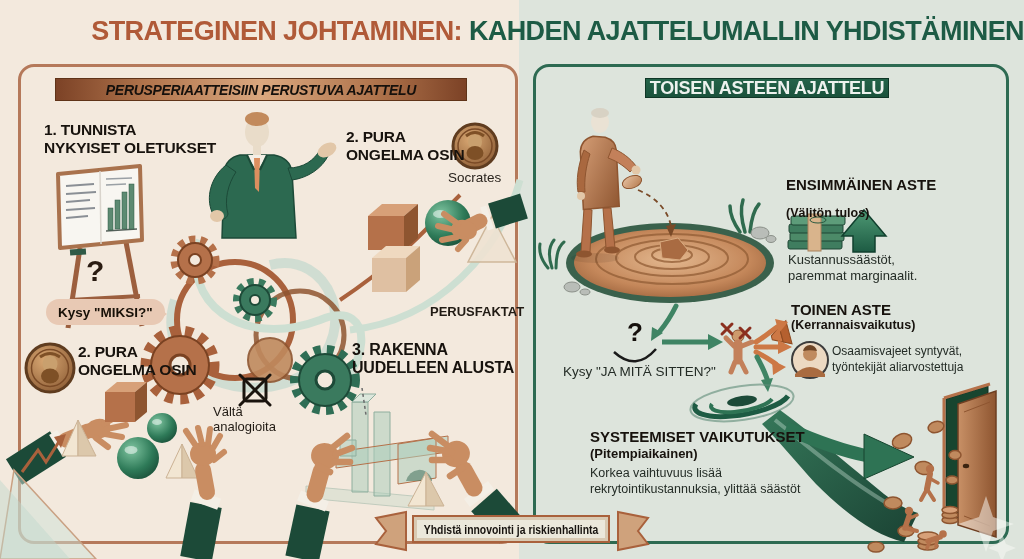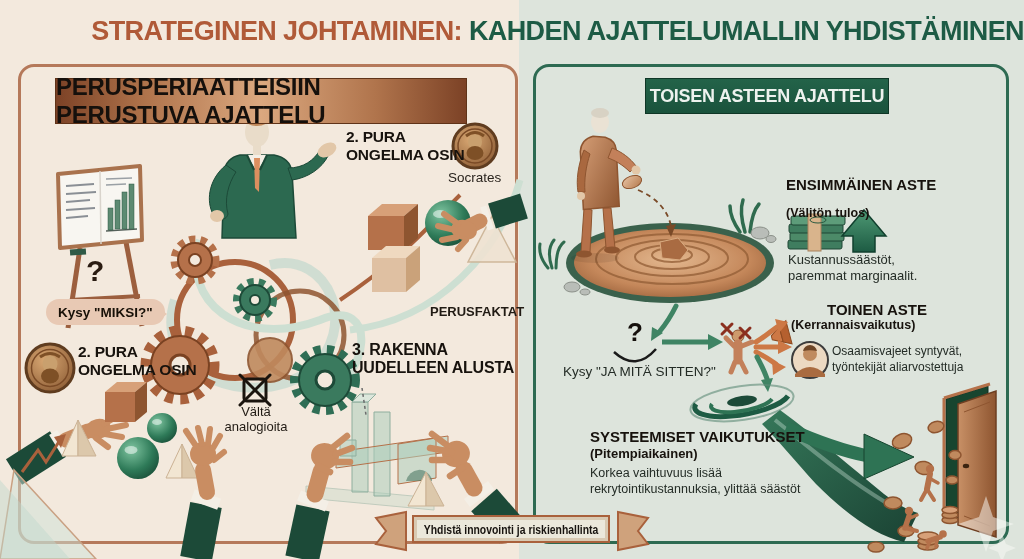--- a/index.html
+++ b/index.html
@@ -9,24 +9,24 @@
   .panel-border{position:absolute;border-radius:16px;z-index:1;}
   .pb-left{left:18px;top:64px;width:494px;height:474px;border:3px solid #b5795a;}
   .pb-right{left:533px;top:64px;width:470px;height:474px;border:3px solid #2d6a52;}
   svg.illus{position:absolute;left:0;top:0;z-index:2;}
   .ui{position:absolute;z-index:3;}
   .title{top:16px;left:0;width:100%;text-align:right;font-size:27px;font-weight:800;
          letter-spacing:-0.6px;white-space:nowrap;}
   .title .t1{color:#b05a38;}
   .title .t2{color:#1d5b45;}
   .hdr{display:flex;align-items:center;justify-content:center;font-weight:800;letter-spacing:-0.3px;}
-  .hdr-left{left:55px;top:78px;width:412px;height:46px;color:#15100c;font-size:24px;
+  .hdr-left{left:55px;top:78px;width:412px;height:23px;color:#15100c;font-size:14px;
             background:linear-gradient(90deg,#7c4226,#b0744c 22%,#dba87f 50%,#b0744c 78%,#7c4226);
-            border:1px solid #5f3318;box-sizing:border-box;}
-  .hdr-right{left:645px;top:78px;width:244px;height:36px;color:#edf2ee;font-size:18px;
+            border:1px solid #5f3318;box-sizing:border-box;font-style:italic;}
+  .hdr-right{left:645px;top:78px;width:244px;height:20px;color:#edf2ee;font-size:18px;
              background:linear-gradient(180deg,#236349,#1a523c);border:1px solid #0f3626;box-sizing:border-box;}
   .txt{color:#17120d;}
   .ml{white-space:pre-line;}
   .step{font-weight:800;font-size:15.5px;line-height:1.15;letter-spacing:-0.2px;}
   .bubble{left:46px;top:299px;height:26px;padding:0 12px;background:#e8c9b4;border-radius:14px;
           display:flex;align-items:center;font-size:13.5px;font-weight:600;color:#171007;}
   .bubble::after{content:'';position:absolute;right:-9px;top:8px;border:7px solid transparent;
                  border-left:9px solid #e8c9b4;}
   .banner{left:412px;top:515px;width:198px;height:28px;background:#ebe8db;border:2px solid #a9613c;
           box-shadow:inset 0 0 0 3px #d8c9b2;display:flex;align-items:center;justify-content:center;
@@ -468,40 +468,42 @@
     <path d="M618,512 L648,518 L638,531 L648,544 L618,550 Z" fill="#cfa27c" stroke="#a9613c" stroke-width="2"></path>
   </svg>
 
   <div class="ui title">
     <span class="t1">STRATEGINEN JOHTAMINEN:</span><span class="t2"> KAHDEN AJATTELUMALLIN YHDISTÄMINEN</span>
   </div>
 
   <div class="ui hdr hdr-left">PERUSPERIAATTEISIIN PERUSTUVA AJATTELU</div>
   <div class="ui hdr hdr-right">TOISEN ASTEEN AJATTELU</div>
 
+  <div class="ui txt step ml" style="left:44px;top:121px;">1. TUNNISTA
+NYKYISET OLETUKSET</div>
   <div class="ui txt step ml" style="left:346px;top:128px;">2. PURA
 ONGELMA OSIN</div>
   <div class="ui txt" style="left:448px;top:170px;font-size:13.5px;color:#2a241e;">Socrates</div>
   <div class="ui txt" style="left:86px;top:254px;font-size:30px;font-weight:800;color:#2a1c12;">?</div>
   <div class="ui bubble">
       <span>Kysy "MIKSI?"</span>
     </div>
   <div class="ui txt step ml" style="left:78px;top:343px;">2. PURA
 ONGELMA OSIN</div>
   <div class="ui txt" style="left:382px;top:304px;font-size:13px;font-weight:700;color:#211b14;padding-left:48px;">PERUSFAKTAT</div>
   <div class="ui txt step ml" style="left:352px;top:341px;font-size:16px;">3. RAKENNA
 UUDELLEEN ALUSTA</div>
-  <div class="ui txt ml" style="left:213px;top:404px;width:86px;text-align:center;font-size:13px;color:#211b14;">Vältä
+  <div class="ui txt ml" style="left:213px;top:404px;width:86px;font-size:13px;color:#211b14;">Vältä
 analogioita</div>
 
   <div class="ui txt" style="left:786px;top:176px;font-size:15px;font-weight:800;">ENSIMMÄINEN ASTE</div>
   <div class="ui txt" style="left:786px;top:206px;font-size:12.5px;font-weight:800;">(Välitön tulos)</div>
   <div class="ui txt ml" style="left:788px;top:252px;font-size:13px;line-height:1.25;color:#242c26;">Kustannussäästöt,
 paremmat marginaalit.</div>
-  <div class="ui txt" style="left:791px;top:301px;font-size:15px;font-weight:800;margin-left:36px;">TOINEN ASTE</div>
+  <div class="ui txt" style="left:791px;top:301px;font-size:15px;font-weight:800;">TOINEN ASTE</div>
   <div class="ui txt" style="left:791px;top:318px;font-size:12.5px;font-weight:800;">(Kerrannaisvaikutus)</div>
   <div class="ui txt ml" style="left:832px;top:344px;font-size:12px;line-height:1.3;color:#242c26;">Osaamisvajeet syntyvät,
 työntekijät aliarvostettuja</div>
   <div class="ui txt" style="left:627px;top:317px;font-size:26px;font-weight:800;color:#15100c;">?</div>
   <div class="ui txt" style="left:563px;top:364px;font-size:13.5px;color:#242c26;">Kysy "JA MITÄ SITTEN?"</div>
   <div class="ui txt" style="left:590px;top:428px;font-size:15px;font-weight:800;">SYSTEEMISET VAIKUTUKSET</div>
   <div class="ui txt" style="left:590px;top:446px;font-size:13px;font-weight:800;">(Pitempiaikainen)</div>
   <div class="ui banner">
     <span>Yhdistä innovointi ja riskienhallinta</span>
   </div>

